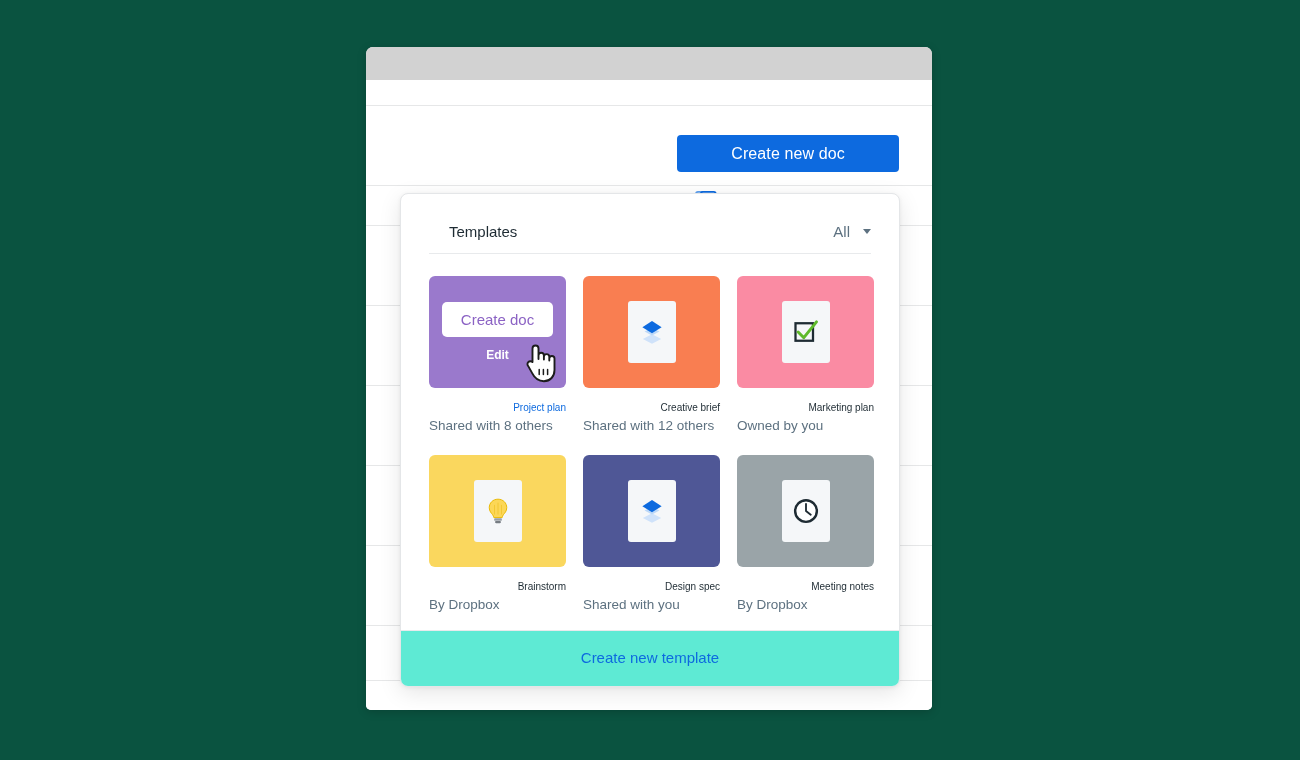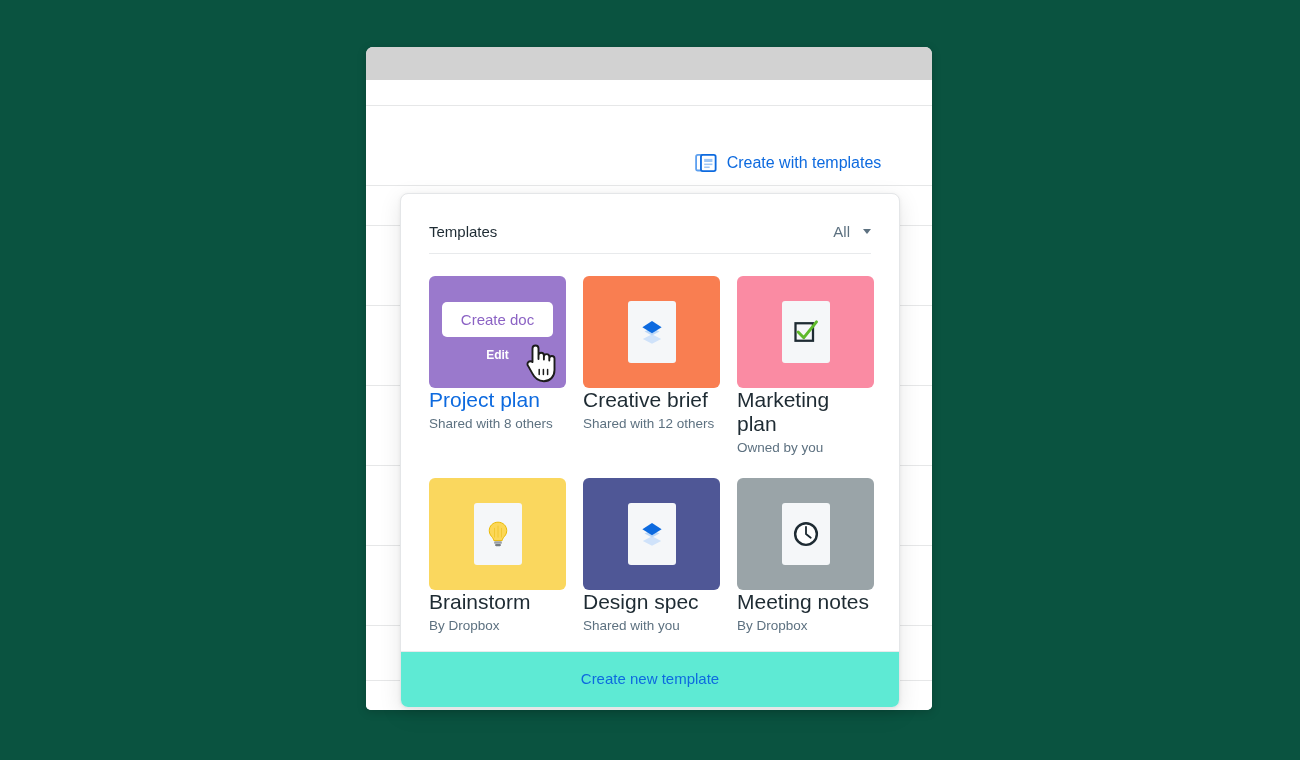--- a/index.html
+++ b/index.html
@@ -100,21 +100,21 @@
     overflow: hidden;
   }
 
   .pop-head {
     display: flex;
     align-items: center;
     justify-content: space-between;
     padding: 29px 28px 13px 28px;
   }
 
-  .pop-title { font-size: 15px; color: #1e2b33; }
+  .pop-title { font-size: 15px; color: #1e2b33; margin-left: 20px; }
 
   .filter {
     display: flex;
     align-items: center;
     gap: 13px;
     font-size: 15px;
     color: #5d7180;
     cursor: pointer;
   }
 
@@ -185,25 +185,26 @@
   }
 
   .edit-link {
     color: #ffffff;
     font-size: 12px;
     font-weight: bold;
     cursor: pointer;
   }
 
   .tile-name {
-    margin-top: 0;
-    font-size: 21px;
+    margin-top: 14px;
+    font-size: 10px;
     color: #1e2b33;
     cursor: pointer;
     line-height: 1.15;
+    text-align: right;
   }
   .tile-name.link { color: #0d6adf; }
 
   .tile-sub {
     margin-top: 4px;
     font-size: 13.5px;
     color: #5d7180;
     line-height: 1.15;
   }
 
@@ -245,20 +246,21 @@
         <div class="row-line" style="top: 145px; width: 100%; background: rgb(230, 231, 232);"></div>
         <div class="row-line" style="top: 225px; width: 100%; background: rgb(230, 231, 232);"></div>
         <div class="row-line" style="top: 305px; width: 100%; background: rgb(230, 231, 232);"></div>
         <div class="row-line" style="top: 385px; width: 100%; background: rgb(230, 231, 232);"></div>
         <div class="row-line" style="top: 465px; width: 100%; background: rgb(230, 231, 232);"></div>
         <div class="row-line" style="top: 545px; width: 100%; background: rgb(230, 231, 232);"></div>
         <div class="row-line" style="top: 600px; width: 100%; background: rgb(230, 231, 232);"></div>
       </div>
 
     <div class="actions">
+      <button class="create-doc-btn">Create new doc</button>
 
       <div class="create-tpl-link">
         <svg class="tpl-icon" viewBox="0 0 24 24">
           <rect x="1.2" y="3.2" width="14" height="17" rx="2" fill="none" stroke="#5ea0ef" stroke-width="2"></rect>
           <rect x="6.5" y="3.2" width="16" height="17.6" rx="2" fill="#ffffff" stroke="#0d6adf" stroke-width="2"></rect>
           <rect x="10" y="7.5" width="9" height="3.4" fill="#9ec6f5"></rect>
           <rect x="10" y="12.6" width="9" height="1.7" fill="#9ec6f5"></rect>
           <rect x="10" y="15.8" width="6" height="1.7" fill="#9ec6f5"></rect>
         </svg>
         <span>Create with templates</span>

